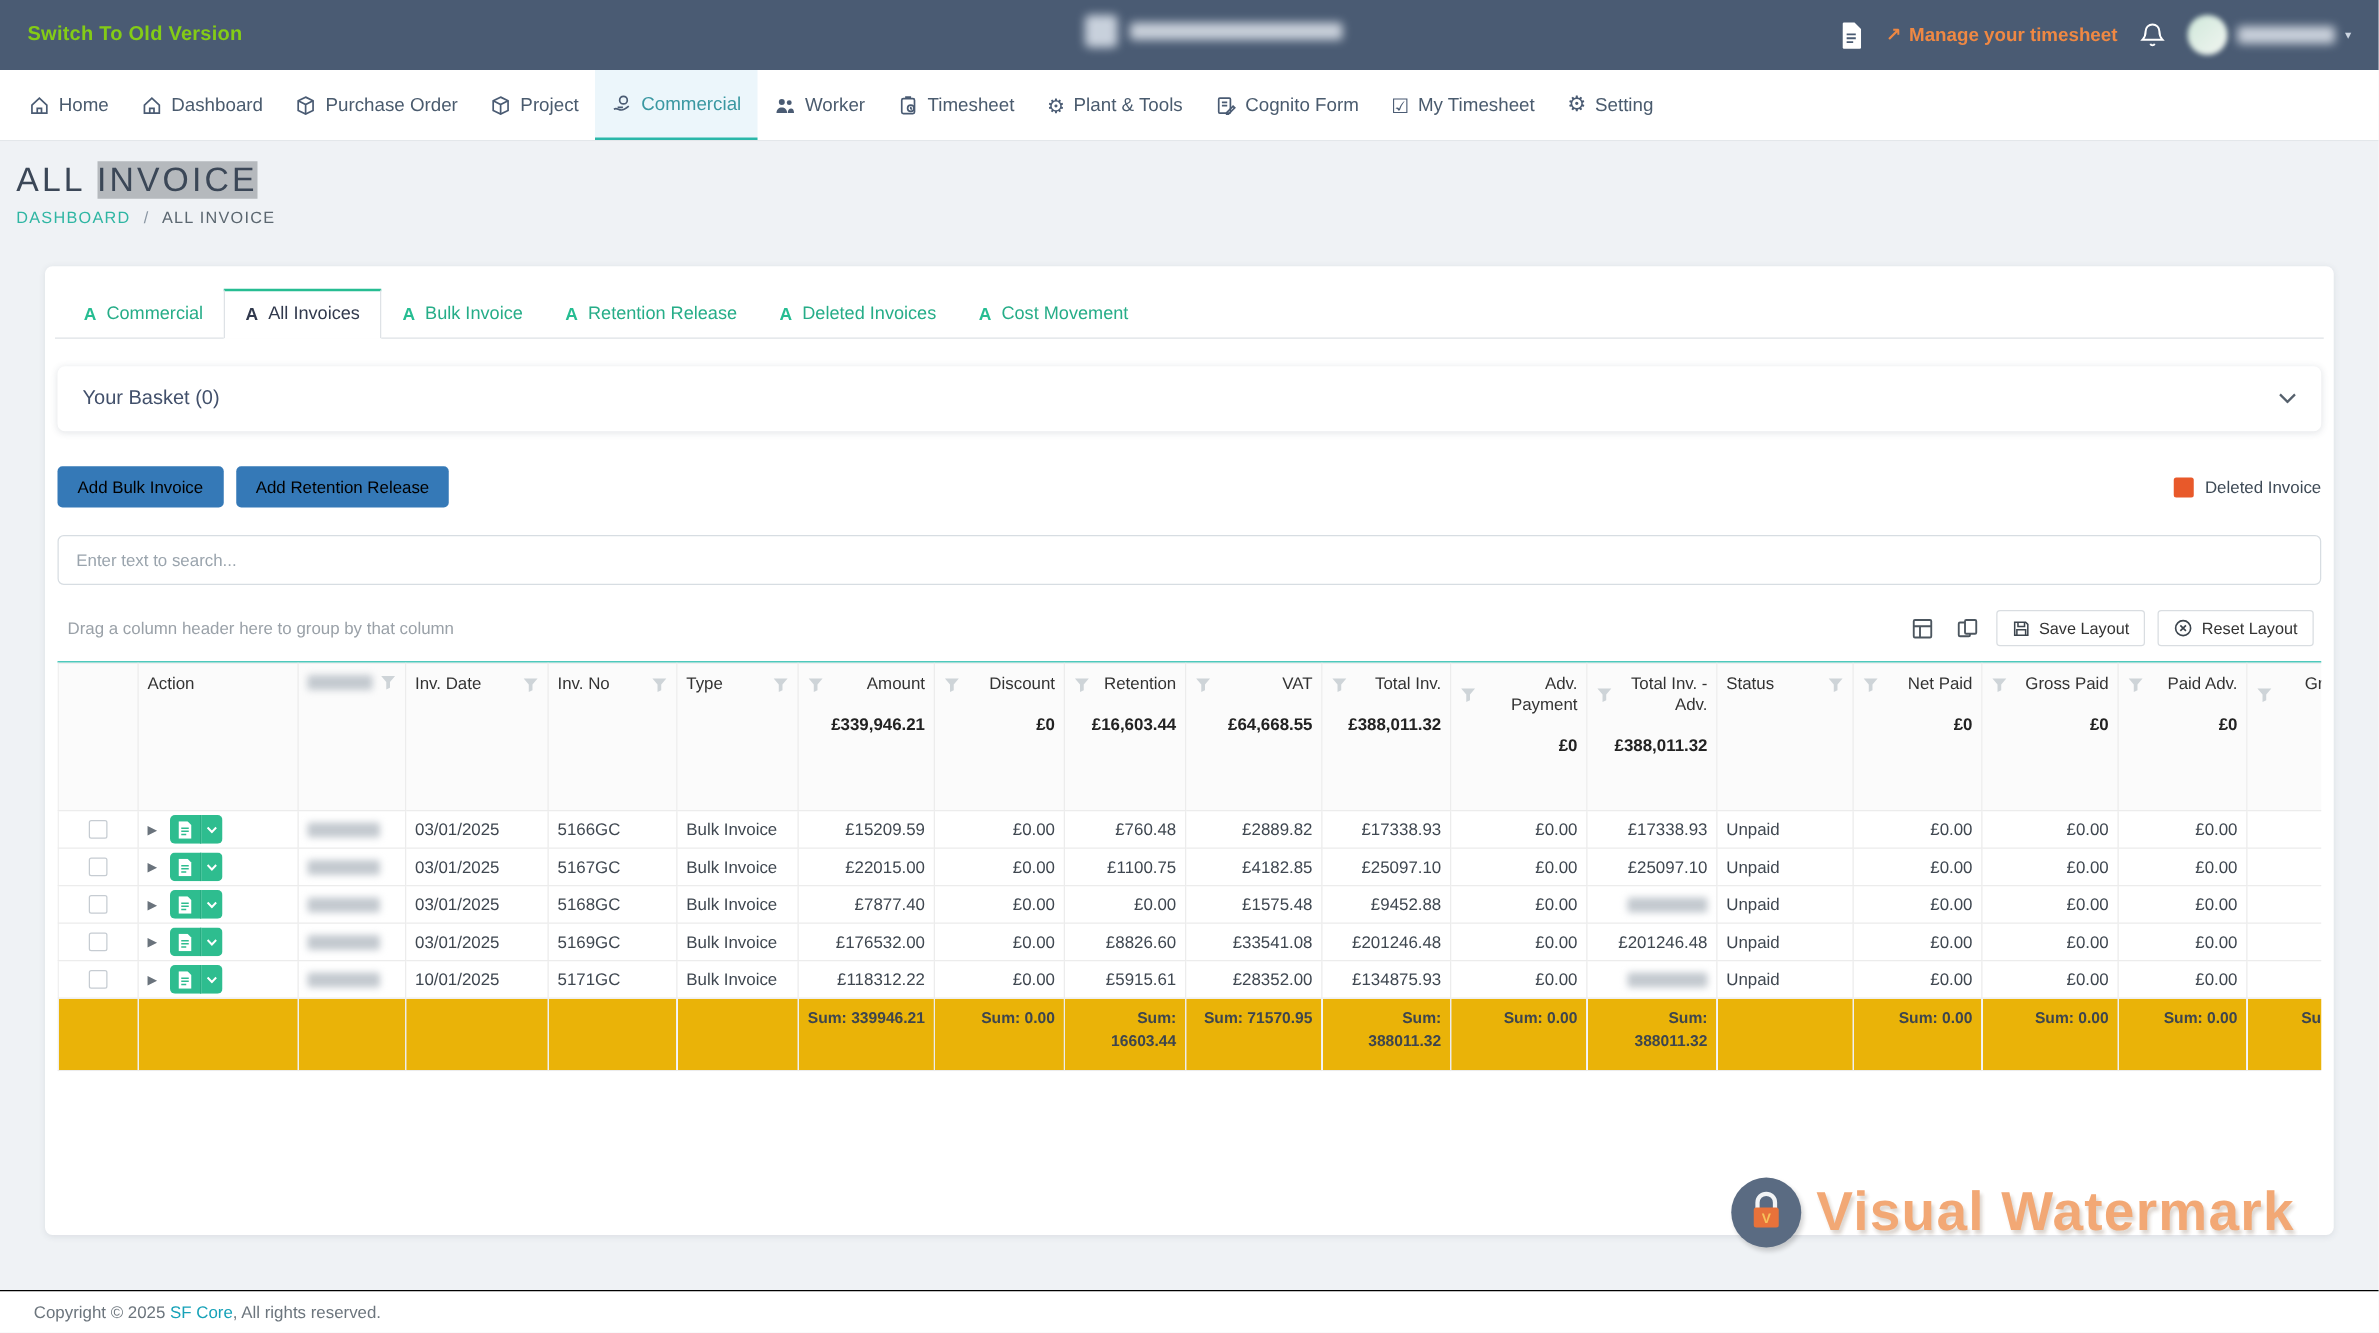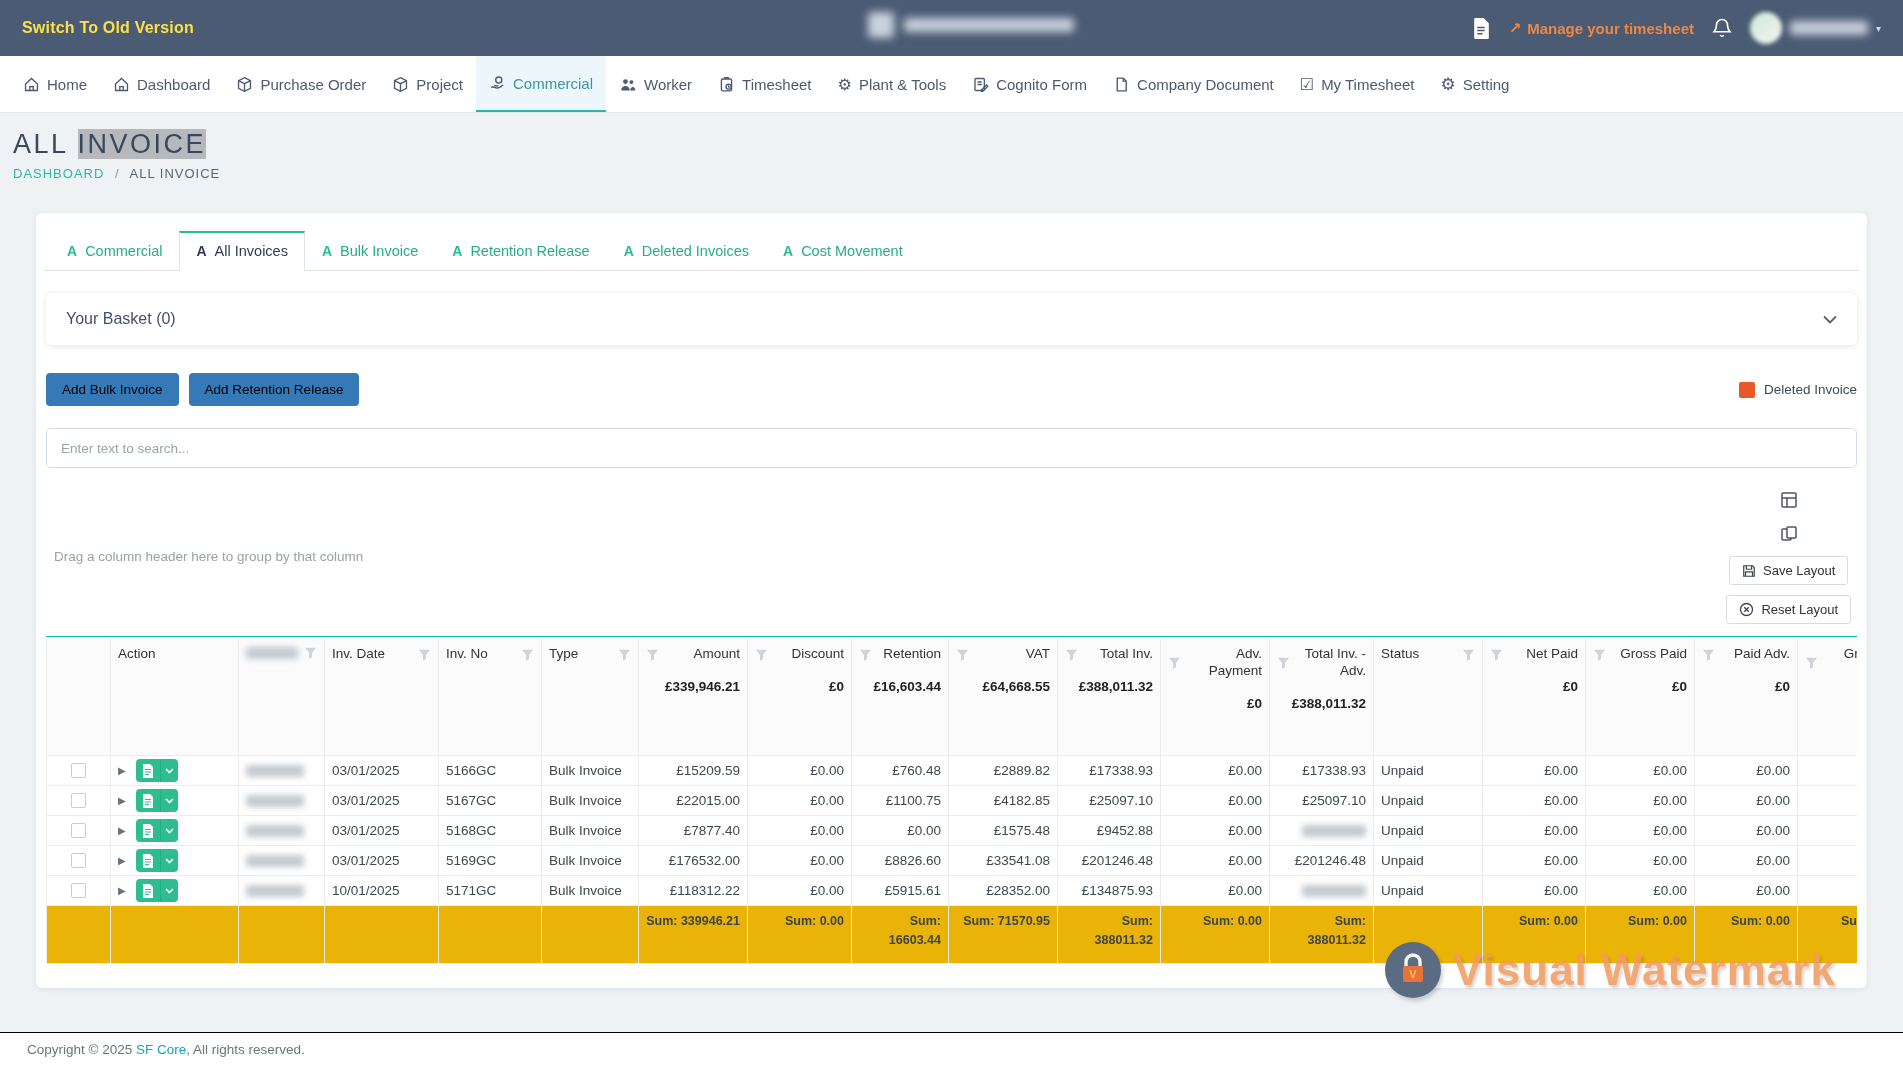--- a/index.html
+++ b/index.html
@@ -1,21 +1,21 @@
 <!DOCTYPE html>
 <html><head>
 <meta charset="utf-8">
 <style>
   * { box-sizing: border-box; margin: 0; padding: 0; }
   html,body { width:1903px; height:1066px; overflow:hidden; }
   body { font-family:"Liberation Sans","DejaVu Sans",sans-serif; background:#eff2f5; position:relative; color:#444; }
 
   
   .topbar { height:56px; background:#4a5b73; display:flex; align-items:center; padding:0 22px; position:relative; }
-  .topbar-title { color:#fde047; font-weight:bold; font-size:16px; letter-spacing:.2px; }
+  .topbar-title { color:#84cc16; font-weight:bold; font-size:16px; letter-spacing:.2px; }
   .top-center { position:absolute; left:868px; top:12px; display:flex; align-items:center; gap:10px; }
   .blur-sq { width:26px; height:26px; background:#dfe6ef; border-radius:4px; filter:blur(4px); opacity:.85; }
   .blur-bar { height:14px; background:#e8edf4; border-radius:3px; filter:blur(4px); opacity:.8; }
   .top-right { margin-left:auto; display:flex; align-items:center; gap:18px; }
   .top-link { color:#ef8843; font-weight:bold; font-size:15px; display:flex; align-items:center; gap:6px; }
   .ic-btn { display:flex; align-items:center; justify-content:center; }
   .avatar { width:32px; height:32px; border-radius:50%; background:linear-gradient(135deg,#cfe8da,#f2f5f1); filter:blur(2px); }
   .user-chip { display:flex; align-items:center; gap:8px; }
   .user-caret { color:#cdd6e2; font-size:10px; }
 
@@ -63,21 +63,21 @@
   .legend-lb { font-size:13.5px; color:#3e4a56; }
 
   
   .searchrow { margin:22px 2px 0; }
   .search-input { width:100%; height:40px; border:1px solid #d7dde2; border-radius:5px; padding:0 14px; font-size:13.5px; font-family:inherit; color:#555; outline:none; }
   .search-input::placeholder { color:#9aa4ad; }
 
   
   .grouprow { display:flex; align-items:center; padding:20px 8px 12px 10px; }
   .group-hint { color:#9aa1a8; font-size:13.5px; }
-  .gridtools { margin-left:auto; display:flex; align-items:center; gap:10px;flex-direction:column; }
+  .gridtools { margin-left:auto; display:flex; align-items:center; gap:10px; }
   .mini-ic { width:26px; height:24px; display:flex; align-items:center; justify-content:center; cursor:pointer; }
   .btn-ghost { display:flex; align-items:center; gap:7px; background:#fff; border:1px solid #d9dde1; border-radius:3px; padding:6px 12px; font-size:13px; color:#333; font-family:inherit; cursor:pointer; }
 
   
   .gridwrap { margin:0 2px; overflow:hidden; border-top:1px solid #14b8a6; }
   table.grid { border-collapse:collapse; table-layout:fixed; }
   .grid th, .grid td { border:1px solid #ececec; font-weight:normal; overflow:hidden; white-space:nowrap; }
   .grid thead th { height:118px; vertical-align:top; padding:8px 7px; background:#fbfbfb; color:#333; font-size:13.5px; }
   .h-line { display:flex; align-items:center; gap:5px; }
   .h-line .lbl { white-space:normal; line-height:1.25; }
@@ -215,29 +215,20 @@
       <span class="nav-lb">Plant &amp; Tools</span>
     </div>
     <div class="nav-item">
       <span class="nav-ic">
         <svg width="17" height="17" viewBox="0 0 20 20" fill="none" stroke="#4a5b73" stroke-width="1.6">
           <rect x="3.5" y="3" width="11" height="14" rx="1"></rect>
           <path d="M6.5 7h5M6.5 10h5M11 16.5 17 10.5l1.6 1.6-6 6H11z"></path>
         </svg>
       </span>
       <span class="nav-lb">Cognito Form</span>
-    </div>
-    <div class="nav-item">
-      <span class="nav-ic">
-        <svg width="17" height="17" viewBox="0 0 20 20" fill="none" stroke="#4a5b73" stroke-width="1.6">
-          <path d="M5 2.5h7l3.5 3.5v11.5H5z"></path>
-          <path d="M12 2.5V6h3.5"></path>
-        </svg>
-      </span>
-      <span class="nav-lb">Company Document</span>
     </div>
     <div class="nav-item">
       <span class="nav-ic">
         <span style="font-family:'DejaVu Sans',sans-serif;font-size:16px;color:#4a5b73">☑</span>
       </span>
       <span class="nav-lb">My Timesheet</span>
     </div>
     <div class="nav-item">
       <span class="nav-ic">
         <span style="font-family:'DejaVu Sans',sans-serif;font-size:17px;color:#4a5b73">⚙</span>

